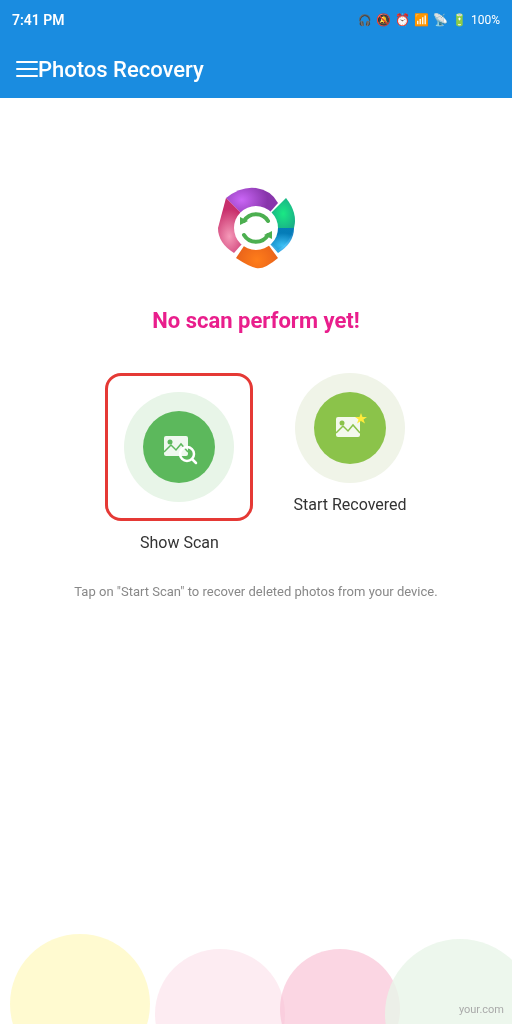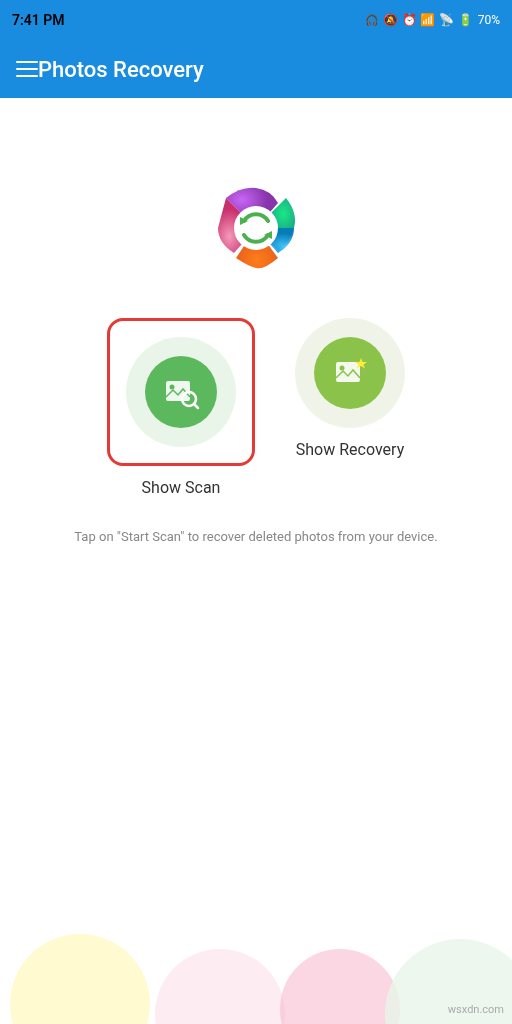--- a/index.html
+++ b/index.html
@@ -19,21 +19,21 @@
       width: 100%;
       height: 40px;
       background: #1a8ce0;
       display: flex;
       align-items: center;
       justify-content: space-between;
       padding: 0 12px;
     }
 
     .status-time {
-      color: #000000;
+      color: #ffffff;
       font-size: 14px;
       font-weight: 600;
     }
 
     .status-icons {
       display: flex;
       align-items: center;
       gap: 4px;
     }
 
@@ -214,21 +214,21 @@
 
     <span style="font-size:12px;">🔕</span>
 
     <span style="font-size:12px;">⏰</span>
 
     <span style="font-size:12px;">📶</span>
 
     <span style="font-size:12px;">📡</span>
 
     <span style="font-size:12px;">🔋</span>
-    <span style="color:white;font-size:12px;">70%</span>
+    <span style="color:white;font-size:12px;">100%</span>
   </div>
 </div>
 
 <div class="toolbar">
   <div class="hamburger">
     <span></span>
     <span></span>
     <span></span>
   </div>
   <span class="toolbar-title">Photos Recovery</span>
@@ -276,20 +276,21 @@
 
       <circle cx="50" cy="50" r="22" fill="white"></circle>
 
       <path d="M38,43 A14,14 0 0,1 62,43" stroke="#4caf50" stroke-width="4" fill="none" stroke-linecap="round"></path>
       <polygon points="34,39 34,47 42,43" fill="#4caf50"></polygon>
       <path d="M62,57 A14,14 0 0,1 38,57" stroke="#4caf50" stroke-width="4" fill="none" stroke-linecap="round"></path>
       <polygon points="66,53 66,61 58,57" fill="#4caf50"></polygon>
     </svg>
   </div>
 
+  <p class="no-scan-text">No scan perform yet!</p>
 
   <div class="action-row">
 
     <div class="action-item">
       <div class="start-scan-wrapper">
         <div class="circle-btn circle-btn-start">
           <div class="inner-circle inner-circle-start">
 
             <svg width="38" height="38" viewBox="0 0 38 38" fill="none" xmlns="http://www.w3.org/2000/svg">
 
@@ -312,35 +313,35 @@
 
           <svg width="38" height="38" viewBox="0 0 38 38" fill="none" xmlns="http://www.w3.org/2000/svg">
             <rect x="5" y="8" width="24" height="20" rx="2" fill="white" opacity="0.9"></rect>
             <circle cx="11" cy="14" r="2.5" fill="#8bc34a"></circle>
             <path d="M5 24 L12 17 L17 22 L22 16 L29 24" fill="none" stroke="#8bc34a" stroke-width="1.5"></path>
 
             <polygon points="30,4 31.5,8 36,8 32.5,10.5 34,14.5 30,12 26,14.5 27.5,10.5 24,8 28.5,8" fill="#ffeb3b"></polygon>
           </svg>
         </div>
       </div>
-      <span class="action-label">Show Recovery</span>
+      <span class="action-label">Start Recovered</span>
     </div>
 
   </div>
 
   <p class="hint-text">Tap on "Start Scan" to recover deleted photos from your device.</p>
 
   <div class="deco-bottom">
     <svg width="512" height="160" viewBox="0 0 512 160" xmlns="http://www.w3.org/2000/svg">
 
       <circle cx="80" cy="140" r="70" fill="#fff9c4" opacity="0.8"></circle>
 
       <circle cx="220" cy="150" r="65" fill="#fce4ec" opacity="0.7"></circle>
 
       <circle cx="340" cy="145" r="60" fill="#f8bbd0" opacity="0.6"></circle>
 
       <circle cx="460" cy="150" r="75" fill="#e8f5e9" opacity="0.8"></circle>
     </svg>
   </div>
 
-  <div class="watermark">wsxdn.com</div>
+  <div class="watermark">your.com</div>
 
 </div>
 
 </body></html>

